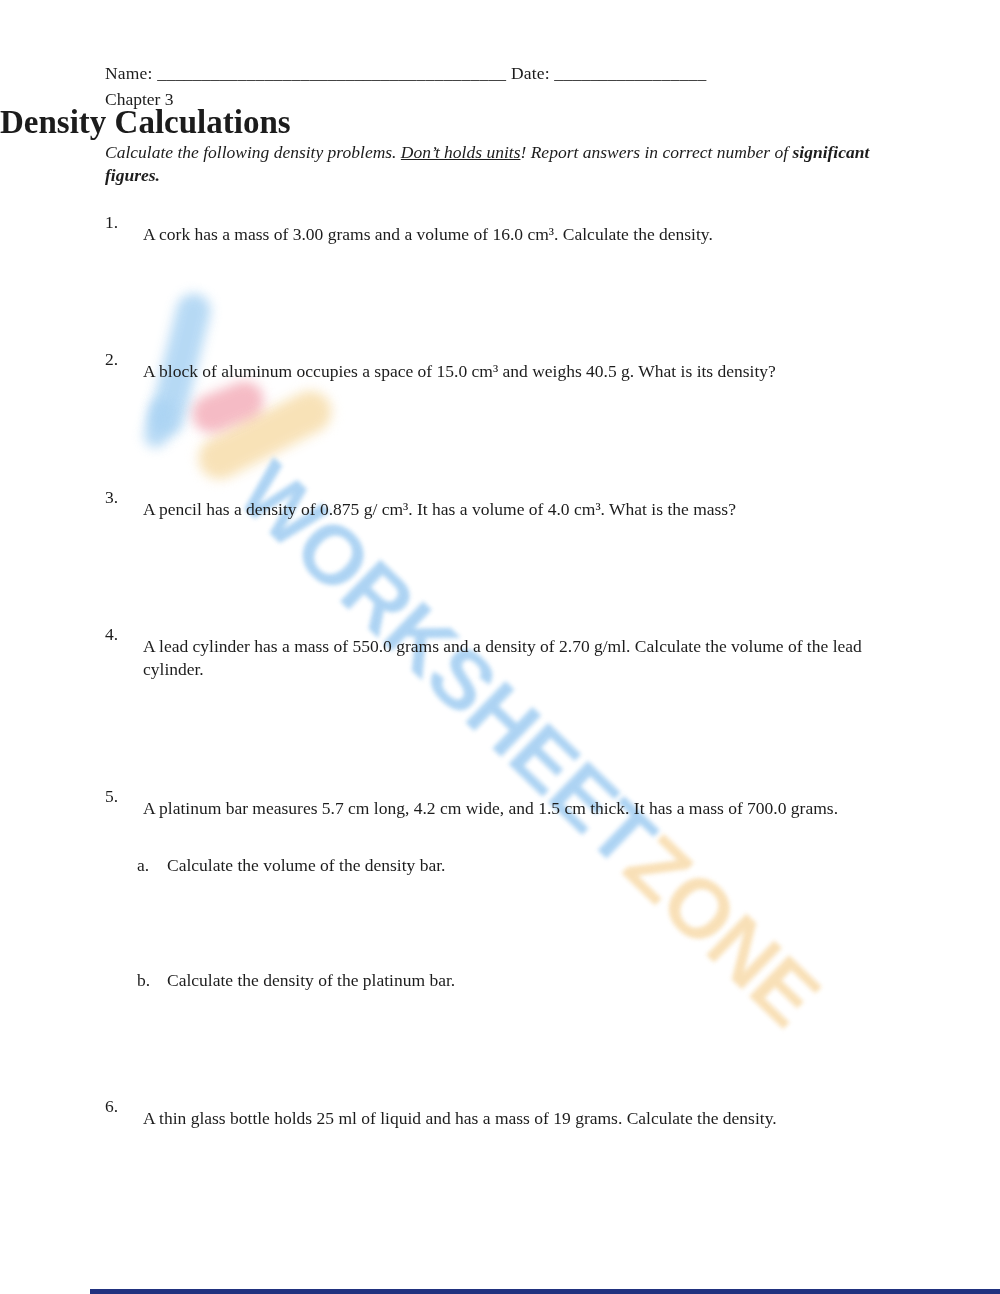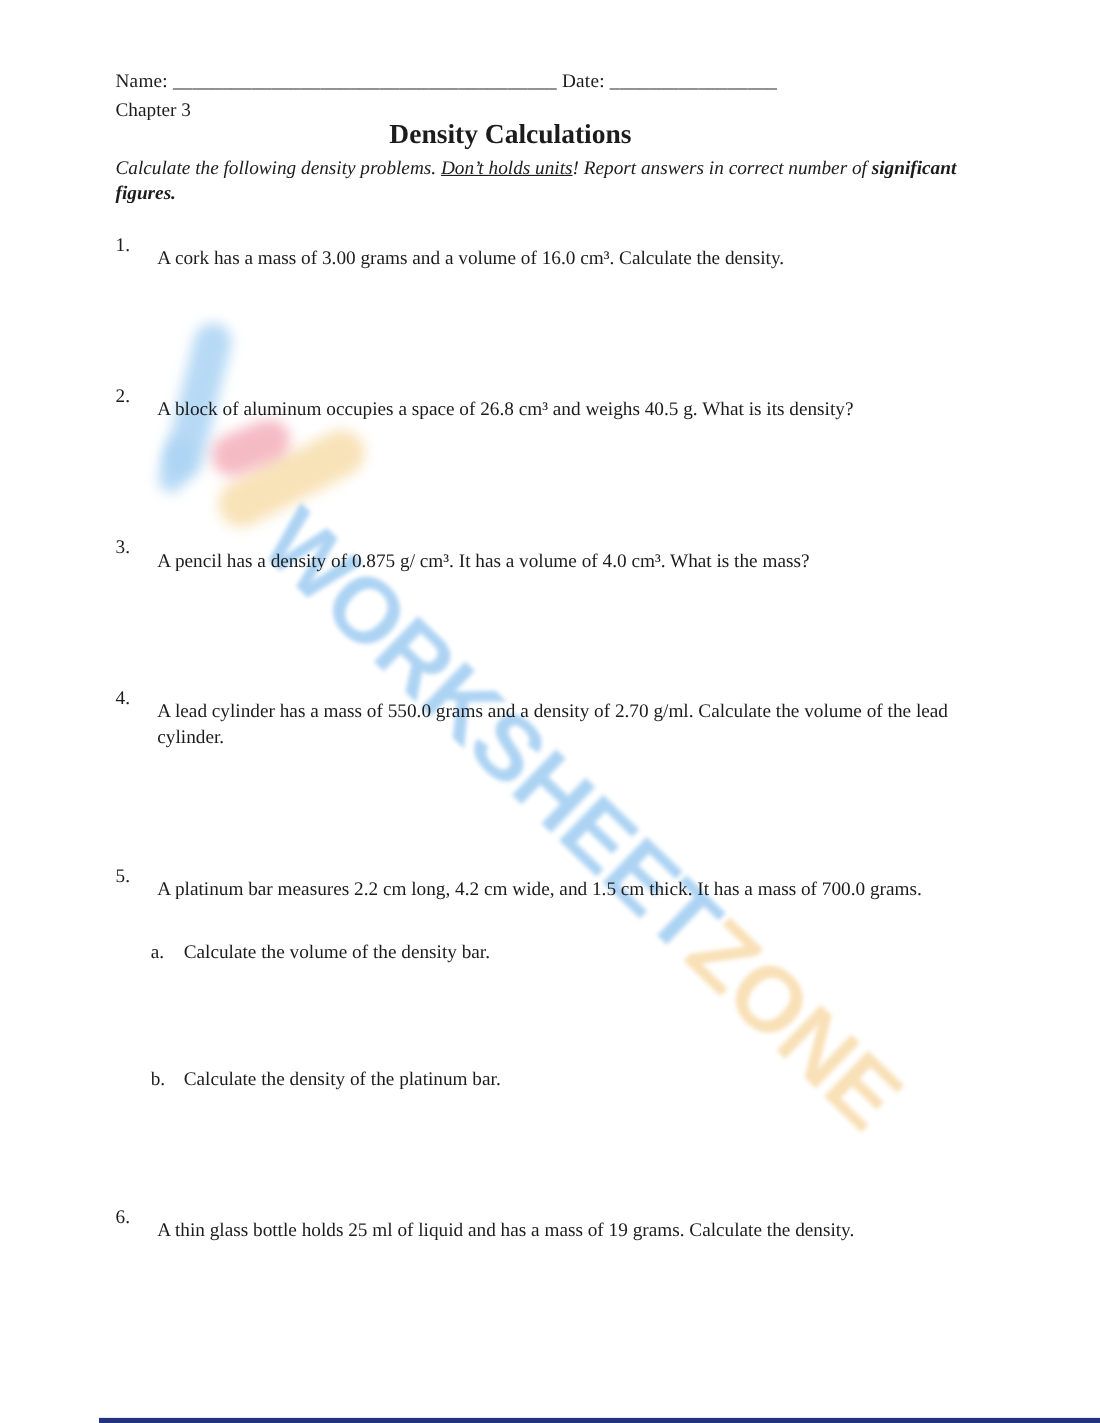--- a/index.html
+++ b/index.html
@@ -46,21 +46,21 @@
   .wm-text .orange { color: #f8ddb0; }
 
   
   .content { position: absolute; inset: 0; z-index: 1; padding-left: 20px; }
   .txt { font-size: 17.5px; line-height: 23px; }
 
   .name-line { position: absolute; top: 62px; left: 105px; letter-spacing: .2px; }
   .chapter   { position: absolute; top: 88px; left: 105px; text-align: center; }
   .title {
     position: absolute; top: 107px; left: 0; width: 928px;
-    text-align: center; font-size: 25px; line-height: 31px; font-weight: bold;
+    font-size: 33px; line-height: 31px; font-weight: bold;
   }
   .instr {
     position: absolute; top: 141px; left: 105px; width: 794px;
     font-style: italic; font-size: 17.5px; line-height: 22.5px;
   }
   .instr .u { text-decoration: underline; }
   .instr .b { font-weight: bold; }
 
   .problem { position: absolute; left: 105px; display: flex; }
   .problem .num { flex: 0 0 38px; }
@@ -105,36 +105,36 @@
 
   <div class="instr"><span>Calculate the following density problems. </span><span class="u">Don’t holds units</span><span>! Report answers in correct number of </span><span class="b">significant figures.</span></div>
 
   <div class="problem txt p1">
     <span class="num">1.</span>
     <span class="ptext">A cork has a mass of 3.00 grams and a volume of 16.0 cm³. Calculate the density.</span>
   </div>
 
   <div class="problem txt p2">
     <span class="num">2.</span>
-    <span class="ptext">A block of aluminum occupies a space of 26.8 cm³ and weighs 40.5 g. What is its density?</span>
+    <span class="ptext">A block of aluminum occupies a space of 15.0 cm³ and weighs 40.5 g. What is its density?</span>
   </div>
 
   <div class="problem txt p3">
     <span class="num">3.</span>
     <span class="ptext">A pencil has a density of 0.875 g/ cm³.  It has a volume of 4.0 cm³.  What is the mass?</span>
   </div>
 
   <div class="problem txt p4">
     <span class="num">4.</span>
     <span class="ptext">A lead cylinder has a mass of 550.0 grams and a density of 2.70 g/ml.  Calculate the volume of the lead cylinder.</span>
   </div>
 
   <div class="problem txt p5">
     <span class="num">5.</span>
-    <span class="ptext">A platinum bar measures 2.2 cm long, 4.2 cm wide, and 1.5 cm thick. It has a mass of 700.0 grams.</span>
+    <span class="ptext">A platinum bar measures 5.7 cm long, 4.2 cm wide, and 1.5 cm thick. It has a mass of 700.0 grams.</span>
   </div>
 
   <div class="subpart txt p5a">
     <span class="letter">a.</span>
     <span class="ptext">Calculate the volume of the density bar.</span>
   </div>
 
   <div class="subpart txt p5b">
     <span class="letter">b.</span>
     <span class="ptext">Calculate the density of the platinum bar.</span>

